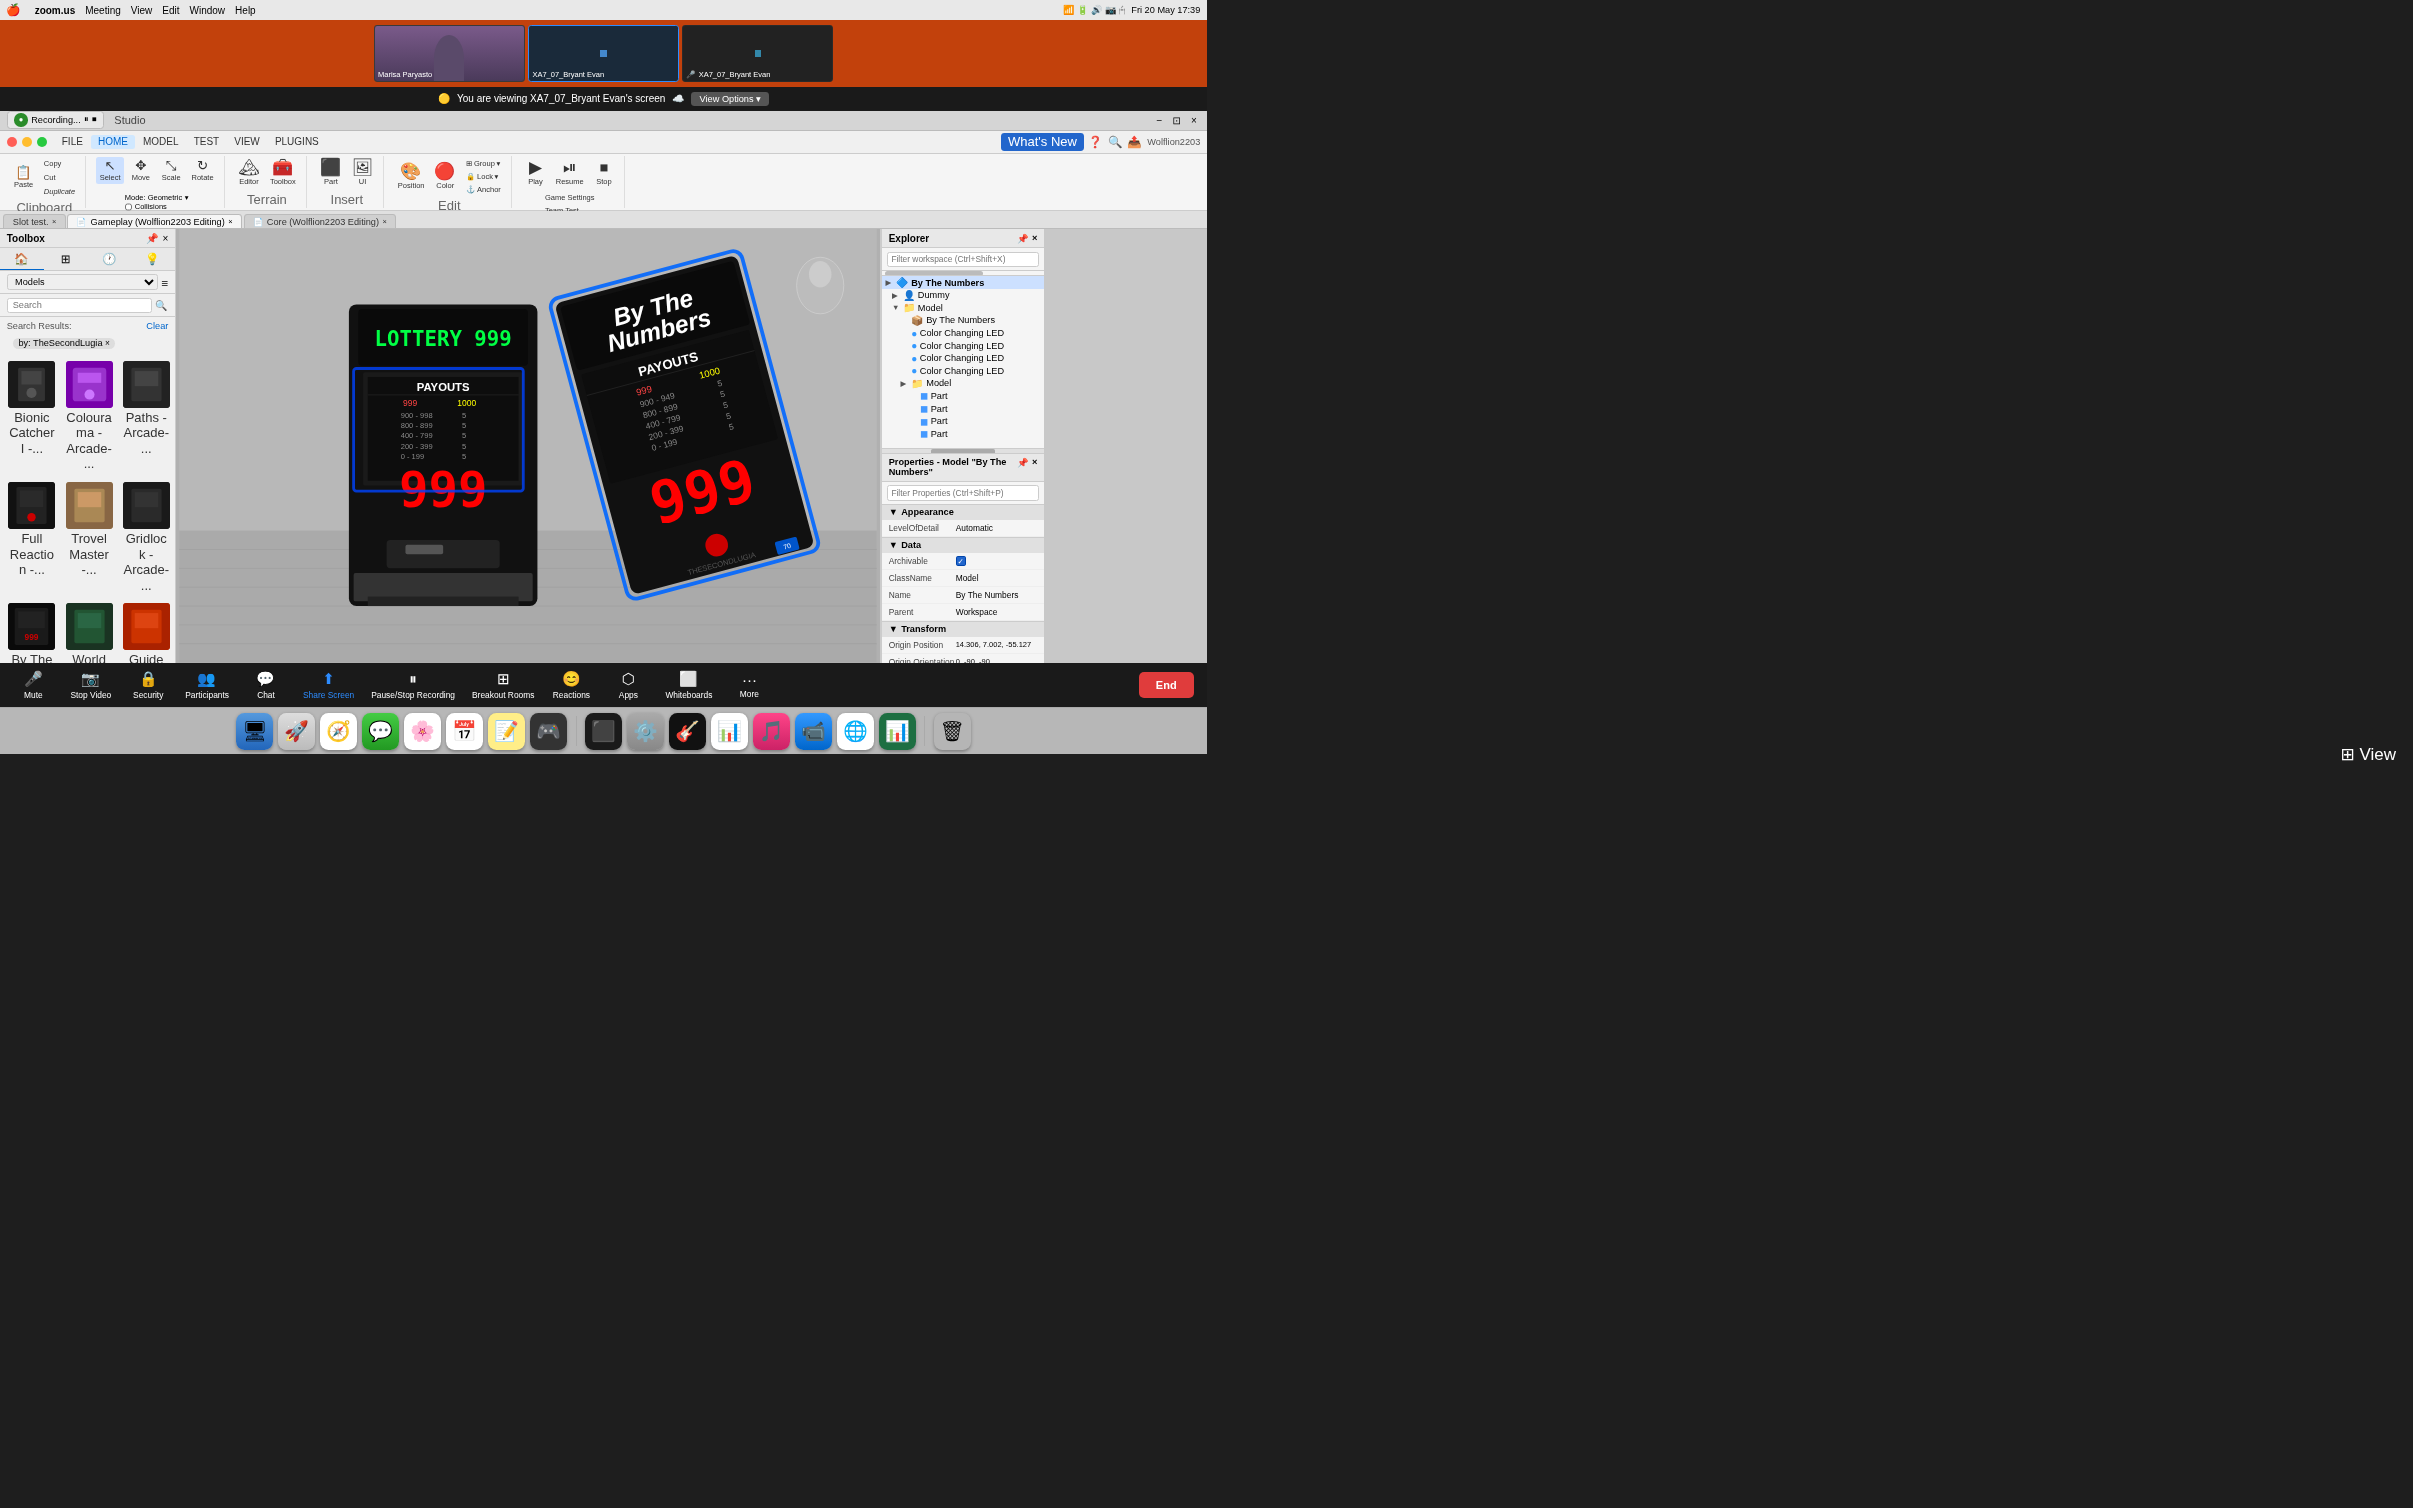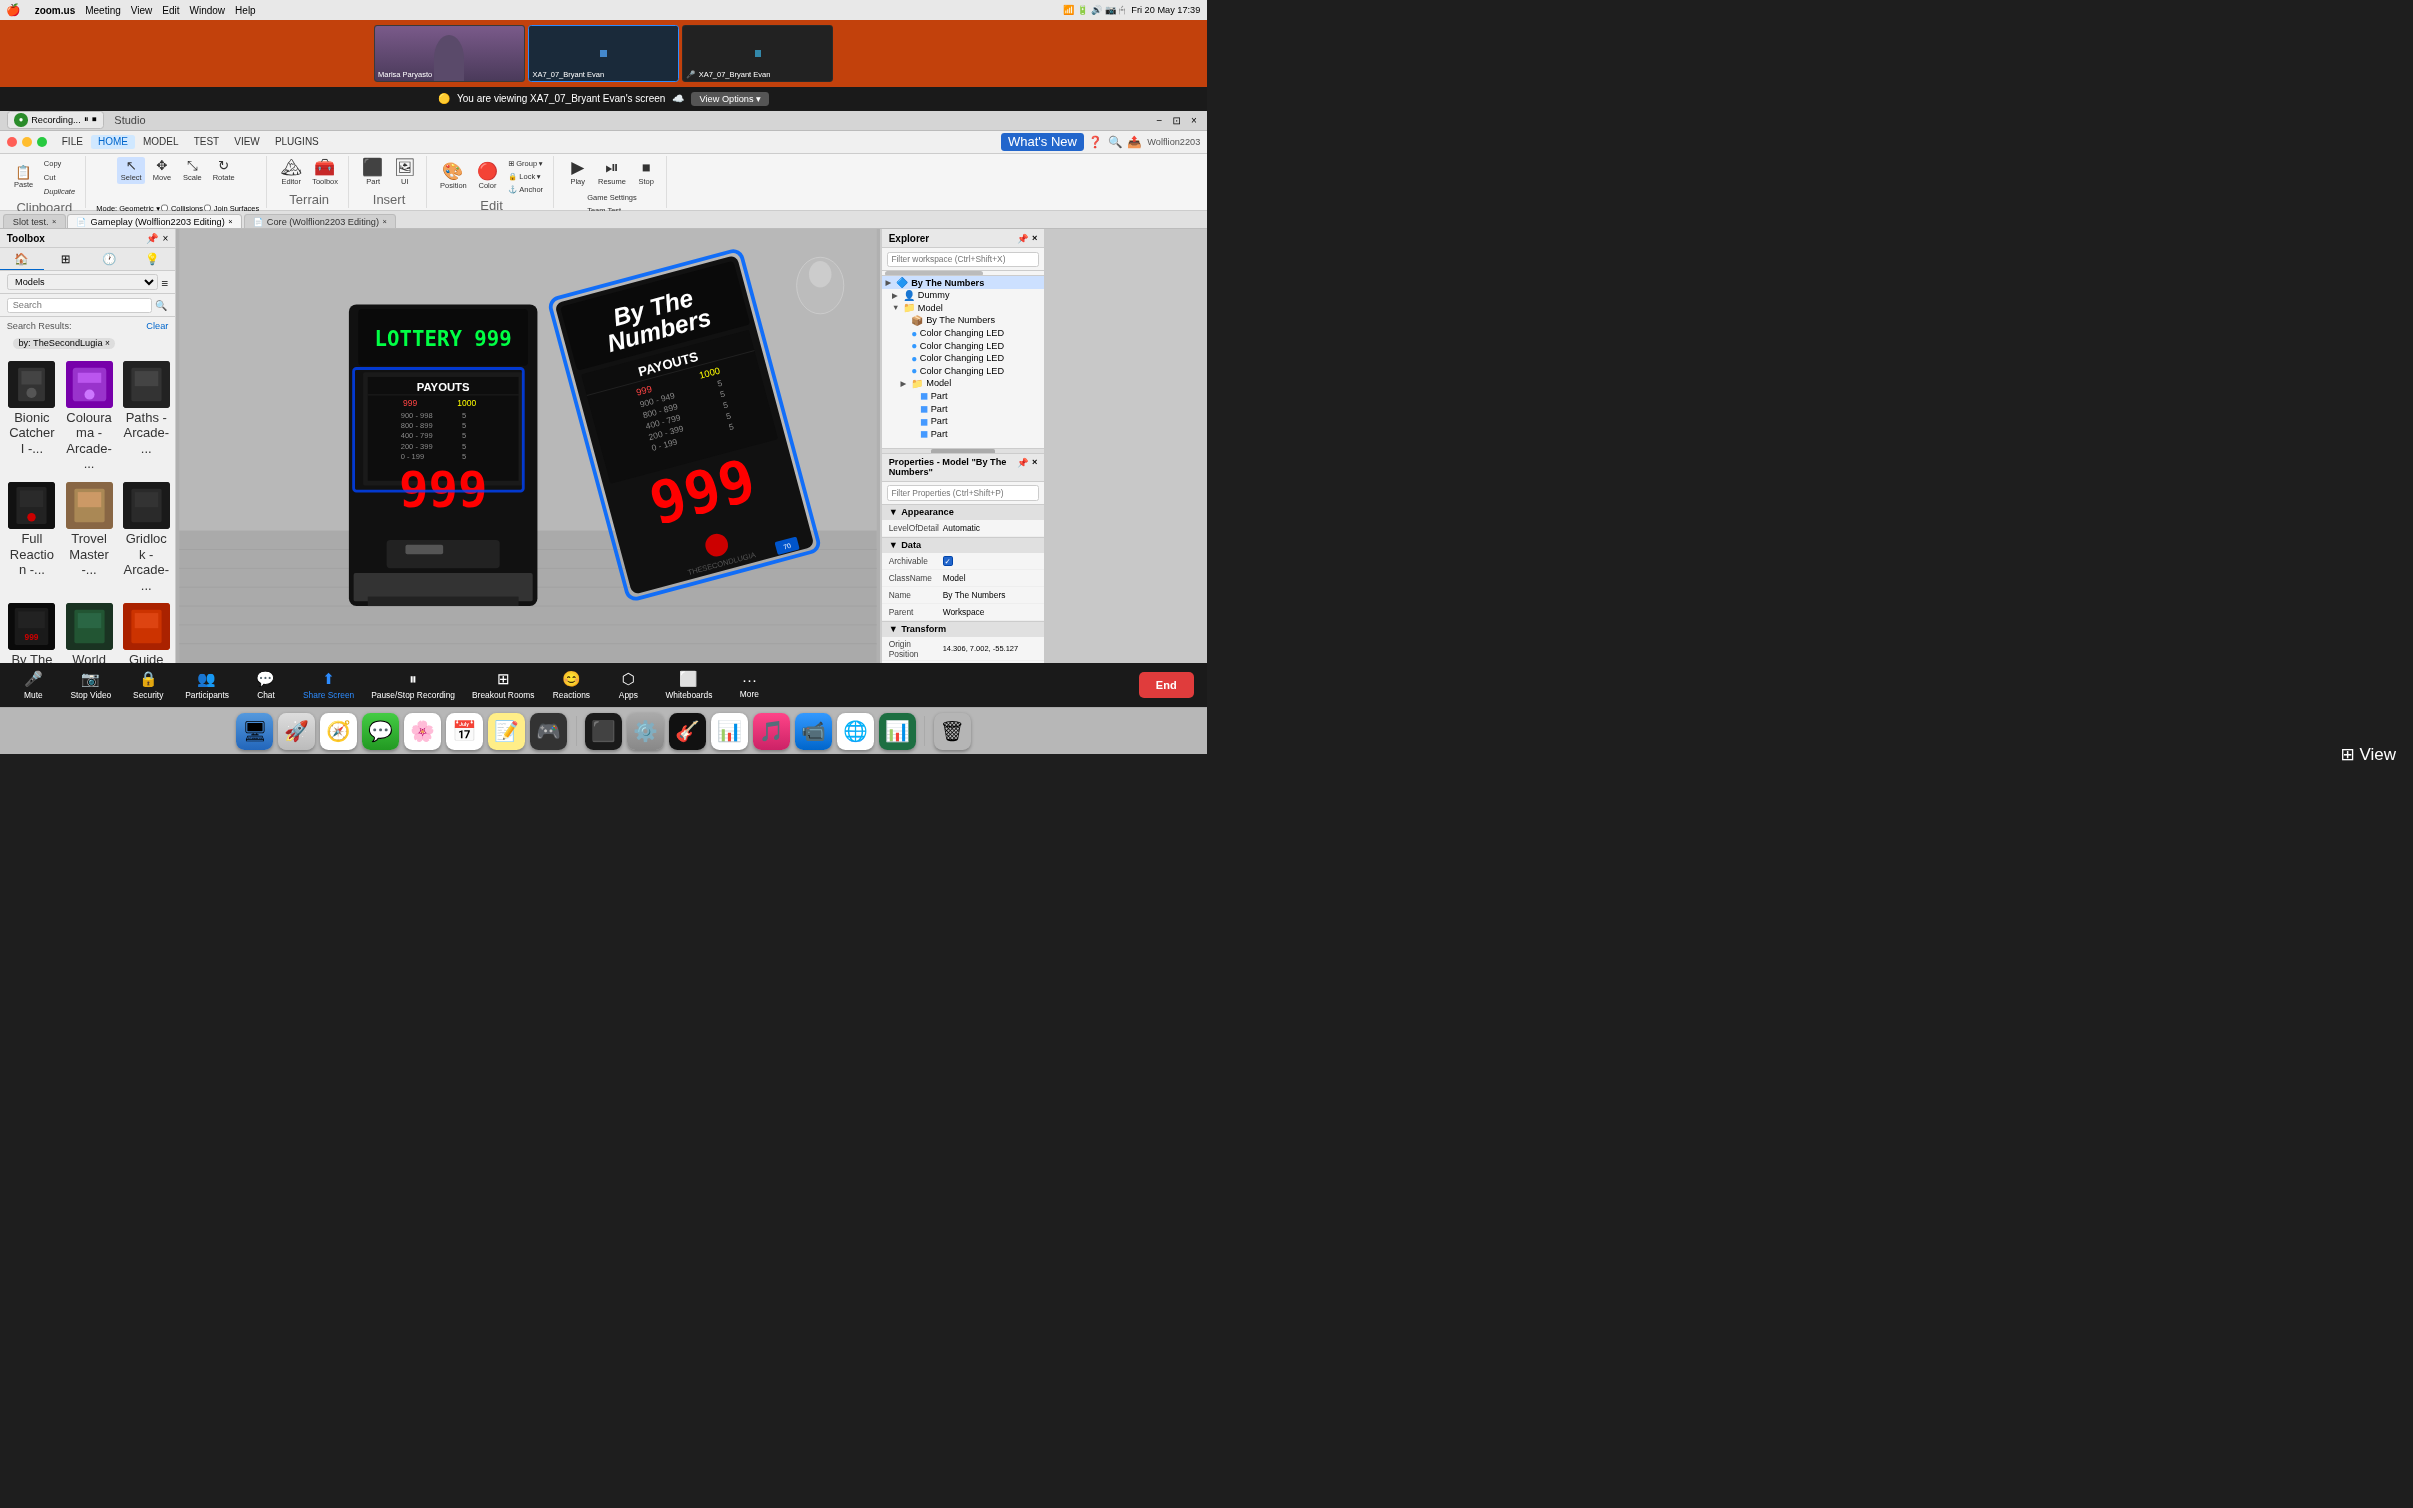--- a/index.html
+++ b/index.html
@@ -224,21 +224,21 @@
 
     .prop-section { border-bottom: 0.8px solid #ccc; }
     .prop-section-header {
       padding: 2.5px 6.7px; background: #e0e0e0; font-size: 9.2px; font-weight: 600;
       cursor: pointer; display: flex; align-items: center; gap: 3.4px;
     }
     .prop-row {
       display: flex; align-items: center; padding: 1.7px 6.7px; font-size: 8.4px;
       border-bottom: 0.8px solid #eee; min-height: 17px;
     }
-    .prop-label { width: 54px; color: #444; flex-shrink: 0; }
+    .prop-label { width: 67px; color: #444; flex-shrink: 0; }
     .prop-value { flex: 1; color: #000; display: flex; align-items: center; gap: 2.5px; }
 
     
     .zoom-bottom-bar {
       width: 100%; height: 44px; background: #1a1a1a;
       display: flex; align-items: center; justify-content: space-between;
       padding: 0 13.4px;
     }
     .zoom-controls { display: flex; align-items: center; gap: 17px; }
     .zoom-control-item {
@@ -406,21 +406,21 @@
         </div>
         <div class="ribbon-btn">
           <span class="btn-icon">⤡</span>
           <span>Scale</span>
         </div>
         <div class="ribbon-btn">
           <span class="btn-icon">↻</span>
           <span>Rotate</span>
         </div>
       </div>
-      <div style="display:flex;flex-direction:row;font-size:7.5px;gap:0.8px;margin-top:18px;">
+      <div style="display:flex;flex-direction:column;font-size:7.5px;gap:0.8px;margin-top:7px;">
         <div style="display:flex;align-items:center;gap:2.5px;">
           <span>Mode: Geometric</span>
           <span>▾</span>
         </div>
         <div style="display:flex;align-items:center;gap:2.5px;">
           <input type="checkbox" style="width: 7.5px; height: 7.5px;">
           <span>Collisions</span>
         </div>
         <div style="display:flex;align-items:center;gap:2.5px;">
           <input type="checkbox" style="width: 7.5px; height: 7.5px;">

